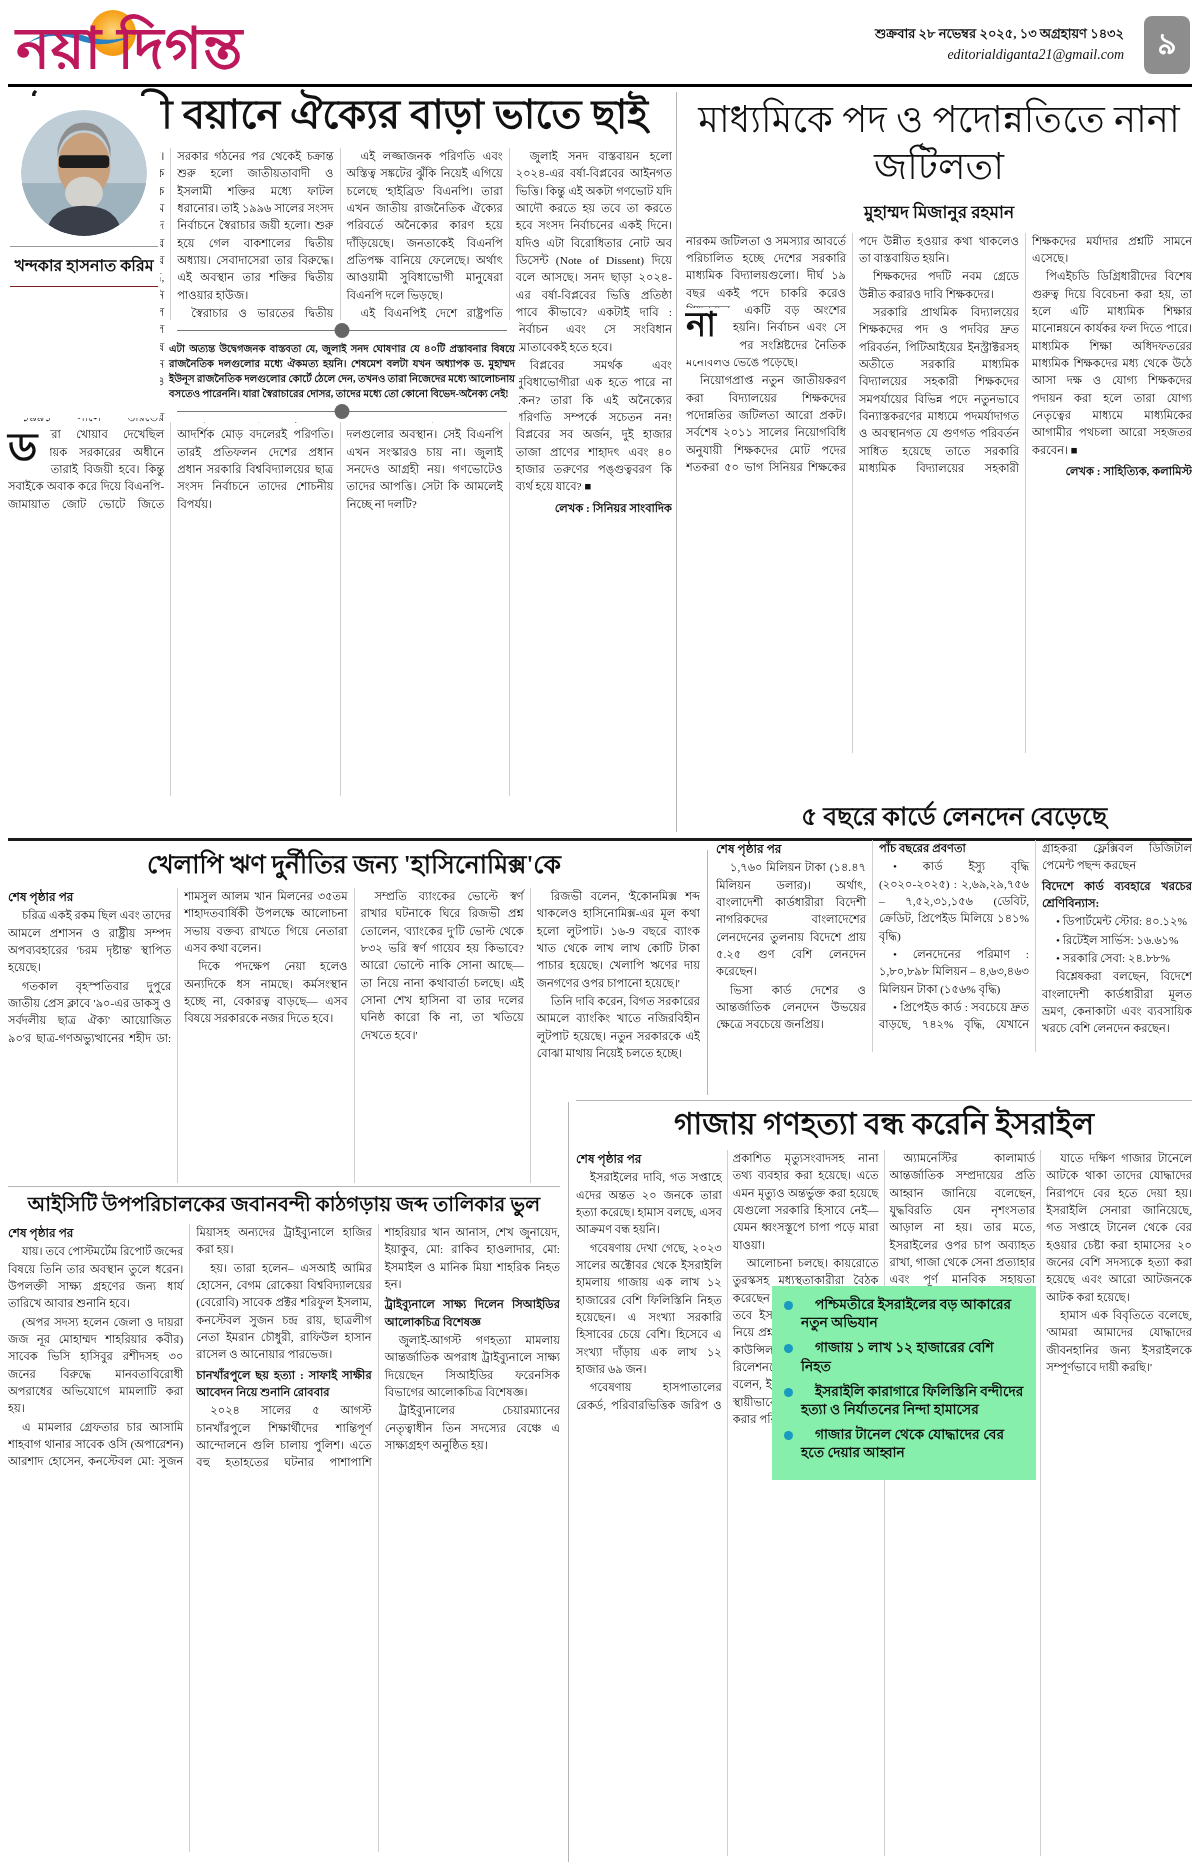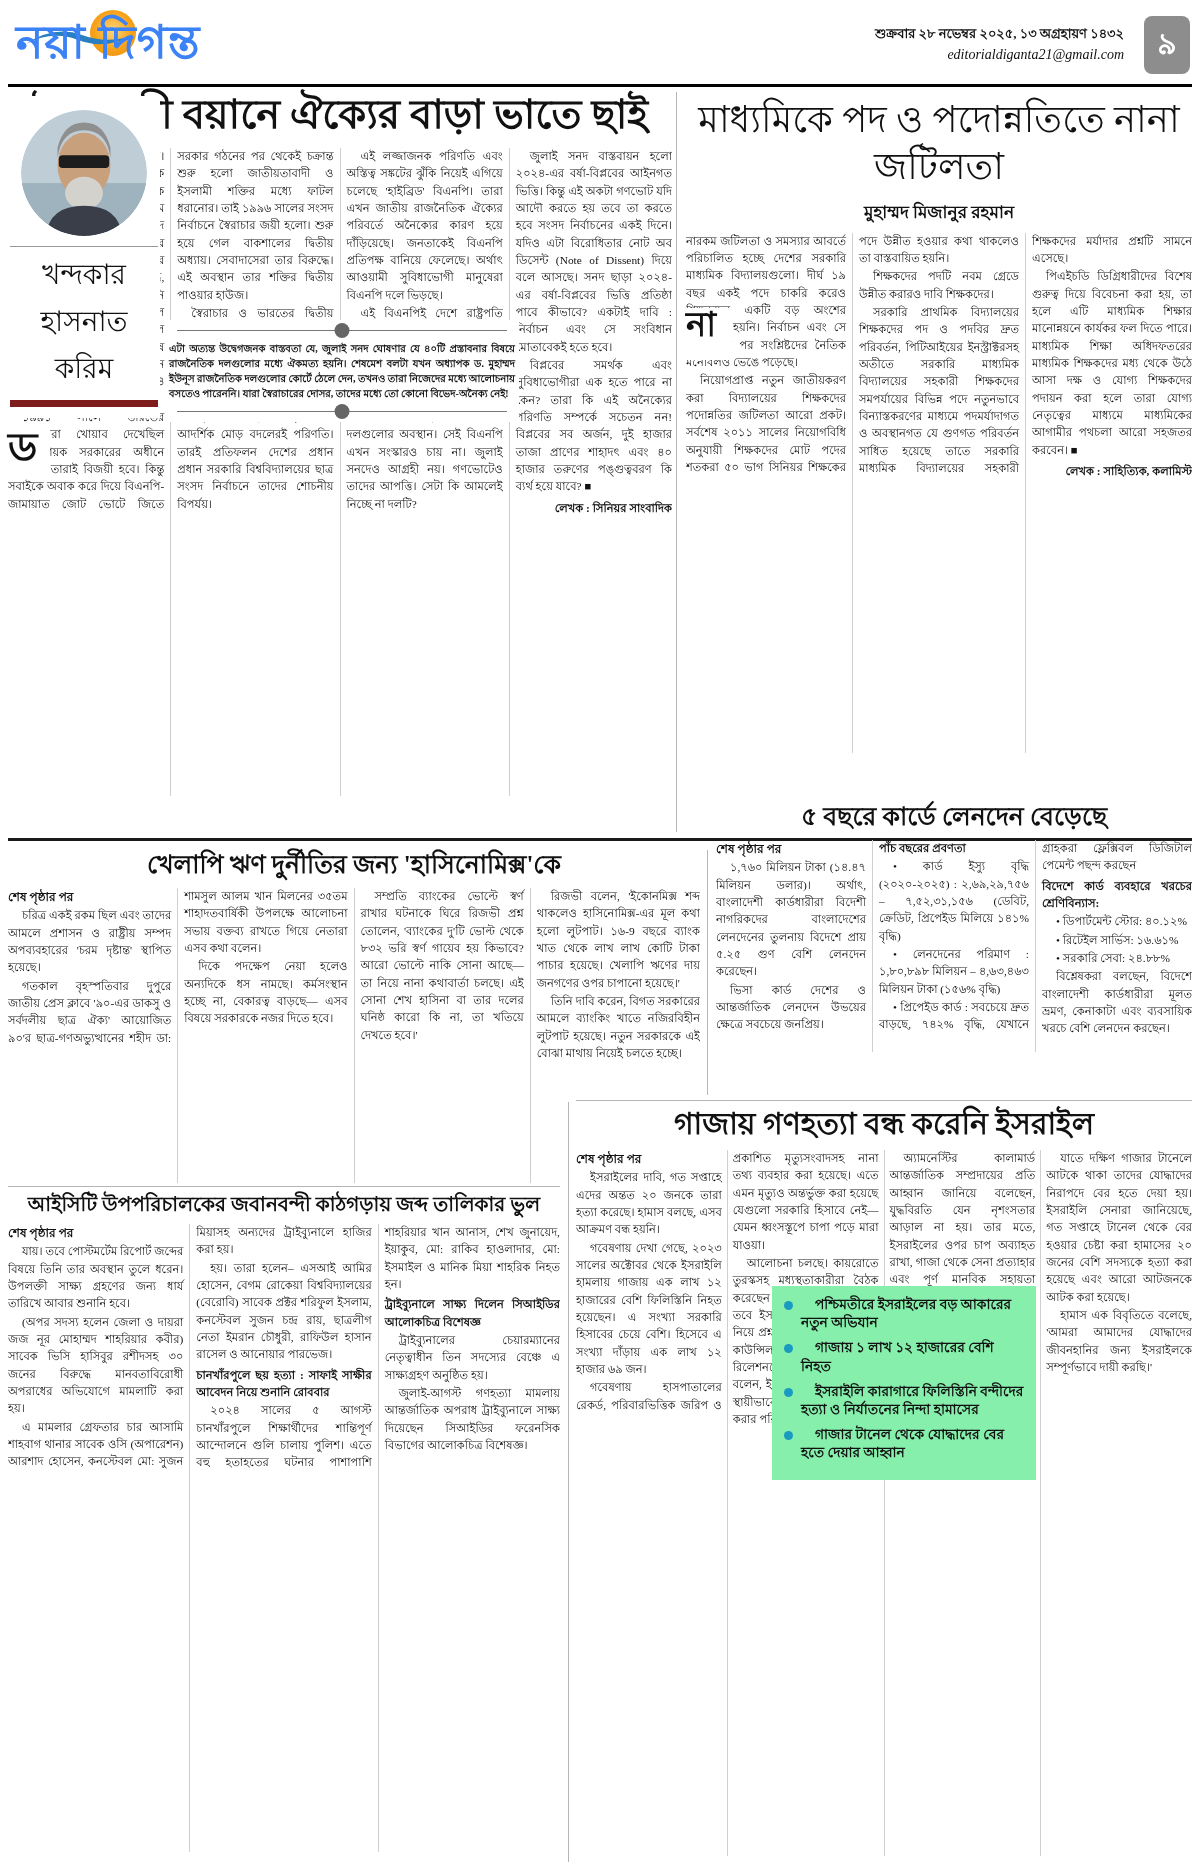--- a/index.html
+++ b/index.html
@@ -4,22 +4,22 @@
 <style>
   html,body{margin:0;padding:0;background:#e8e8e8;}
   .page{position:relative;width:1200px;height:1868px;background:#ffffff;margin:0 auto;
         font-family:"Liberation Serif","DejaVu Serif",serif;color:#111;overflow:hidden;}
   
   .masthead{position:absolute;top:6px;left:0;right:0;height:74px;}
   .logo{position:absolute;left:16px;top:4px;width:300px;height:66px;cursor:pointer;}
   .logo-sun{position:absolute;left:74px;top:0px;width:46px;height:46px;border-radius:50%;
             background:radial-gradient(circle at 50% 45%, #fcd67a 0%, #f7a21a 55%, #f08a0c 100%);}
   .logo-bird{position:absolute;left:8px;top:18px;width:110px;height:26px;}
-  .logo-text{position:absolute;left:0;top:10px;width:300px;font-size:46px;font-weight:700;
-             letter-spacing:1px;color:#3b82f6;line-height:1;}
+  .logo-text{position:absolute;left:0;top:10px;width:300px;font-size:57px;font-weight:700;
+             letter-spacing:1px;color:#be185d;line-height:1;}
   .dateblock{position:absolute;right:76px;top:18px;text-align:right;line-height:1.5;}
   .dateline{font-size:13px;font-weight:700;}
   .email{font-size:14px;font-style:italic;}
   .pagebadge{position:absolute;right:10px;top:10px;width:46px;height:58px;background:#8d8d8d;
              border-radius:8px 8px 8px 8px;color:#fff;display:flex;align-items:center;justify-content:center;
              font-size:30px;font-weight:700;cursor:pointer;}
   .toprule{position:absolute;top:84px;left:8px;right:8px;height:3px;background:#000;}
   
   .article{position:absolute;}
   .h-main{font-size:40px;font-weight:700;text-align:center;line-height:1.15;margin:0;}
@@ -33,21 +33,21 @@
   .para{text-indent:14px;}
   .body p:first-child{text-indent:0;}
   .subhead{font-weight:700;text-indent:0;margin-top:3px !important;}
   .cont{font-weight:700;text-indent:0;font-size:12px;}
   .writer{font-weight:700;text-align:right;text-indent:0;margin-top:4px !important;}
   .cols4{column-count:4;}
   .cols3{column-count:3;}
   
   .author-box{position:absolute;z-index:3;left:0;top:4px;width:152px;height:322px;background:#fff;text-align:center;}
   .avatar{width:126px;height:126px;border-radius:50%;overflow:hidden;margin:14px auto 10px auto;display:block;}
-  .author-name{font-size:28px;font-weight:400;border-top:1px solid #999;border-bottom:7px solid #7f1d1d;
+  .author-name{font-size:16px;font-weight:700;border-top:1px solid #999;border-bottom:1px solid #7f1d1d;
                padding:6px 0;margin:0 2px;}
   .dropcap{position:absolute;z-index:3;background:#fff;font-weight:700;line-height:1;display:flex;
            align-items:flex-start;justify-content:flex-start;}
   .pullquote{position:absolute;z-index:3;left:157px;top:228px;width:346px;background:#fff;padding:0 4px;}
   .pq-rule{position:relative;height:1px;background:#777;margin:10px 8px;}
   .pq-rule::after{content:"";position:absolute;left:50%;top:-7px;width:15px;height:15px;border-radius:50%;
                   background:#666;transform:translateX(-50%);}
   .pq-text{font-size:10px;font-weight:700;line-height:1.5;text-align:justify;margin:0;}
   .greenbox{position:absolute;z-index:3;left:196px;top:180px;width:240px;background:#86efac;padding:10px 12px;}
   .greenbox ul{list-style:none;margin:0;padding:0;}
@@ -204,18 +204,18 @@
     <h3 class="h-low" style="font-size:20px;">আইসিটি উপপরিচালকের জবানবন্দী কাঠগড়ায় জব্দ তালিকার ভুল</h3>
     <div class="body cols3" style="margin-top:8px;height:628px;">
         <p class="cont">শেষ পৃষ্ঠার পর</p>
         <p class="para">যায়। তবে পোস্টমর্টেম রিপোর্ট জব্দের বিষয়ে তিনি তার অবস্থান তুলে ধরেন। উপলক্তী সাক্ষ্য গ্রহণের জন্য ধার্য তারিখে আবার শুনানি হবে।</p>
         <p class="para">(অপর সদস্য হলেন জেলা ও দায়রা জজ নূর মোহাম্মদ শাহরিয়ার কবীর) সাবেক ভিসি হাসিবুর রশীদসহ ৩০ জনের বিরুদ্ধে মানবতাবিরোধী অপরাধের অভিযোগে মামলাটি করা হয়।</p>
         <p class="para">এ মামলার গ্রেফতার চার আসামি শাহবাগ থানার সাবেক ওসি (অপারেশন) আরশাদ হোসেন, কনস্টেবল মো: সুজন মিয়াসহ অন্যদের ট্রাইব্যুনালে হাজির করা হয়।</p>
         <p class="para">হয়। তারা হলেন– এসআই আমির হোসেন, বেগম রোকেয়া বিশ্ববিদ্যালয়ের (বেরোবি) সাবেক প্রক্টর শরিফুল ইসলাম, কনস্টেবল সুজন চন্দ্র রায়, ছাত্রলীগ নেতা ইমরান চৌধুরী, রাফিউল হাসান রাসেল ও আনোয়ার পারভেজ।</p>
         <p class="subhead">চানখাঁরপুলে ছয় হত্যা : সাফাই সাক্ষীর আবেদন নিয়ে শুনানি রোববার</p>
         <p class="para">২০২৪ সালের ৫ আগস্ট চানখাঁরপুলে শিক্ষার্থীদের শান্তিপূর্ণ আন্দোলনে গুলি চালায় পুলিশ। এতে বহু হতাহতের ঘটনার পাশাপাশি শাহরিয়ার খান আনাস, শেখ জুনায়েদ, ইয়াকুব, মো: রাকিব হাওলাদার, মো: ইসমাইল ও মানিক মিয়া শাহরিক নিহত হন।</p>
         <p class="subhead">ট্রাইব্যুনালে সাক্ষ্য দিলেন সিআইডির আলোকচিত্র বিশেষজ্ঞ</p>
+        <p class="para">জুলাই-আগস্ট গণহত্যা মামলায় আন্তর্জাতিক অপরাধ ট্রাইব্যুনালে সাক্ষ্য দিয়েছেন সিআইডির ফরেনসিক বিভাগের আলোকচিত্র বিশেষজ্ঞ।</p>
         <p class="para">ট্রাইব্যুনালের চেয়ারম্যানের নেতৃত্বাধীন তিন সদস্যের বেঞ্চে এ সাক্ষ্যগ্রহণ অনুষ্ঠিত হয়।</p>
-        <p class="para">জুলাই-আগস্ট গণহত্যা মামলায় আন্তর্জাতিক অপরাধ ট্রাইব্যুনালে সাক্ষ্য দিয়েছেন সিআইডির ফরেনসিক বিভাগের আলোকচিত্র বিশেষজ্ঞ।</p>
       </div>
   </article>
 
 </div>
 
 </body></html>

